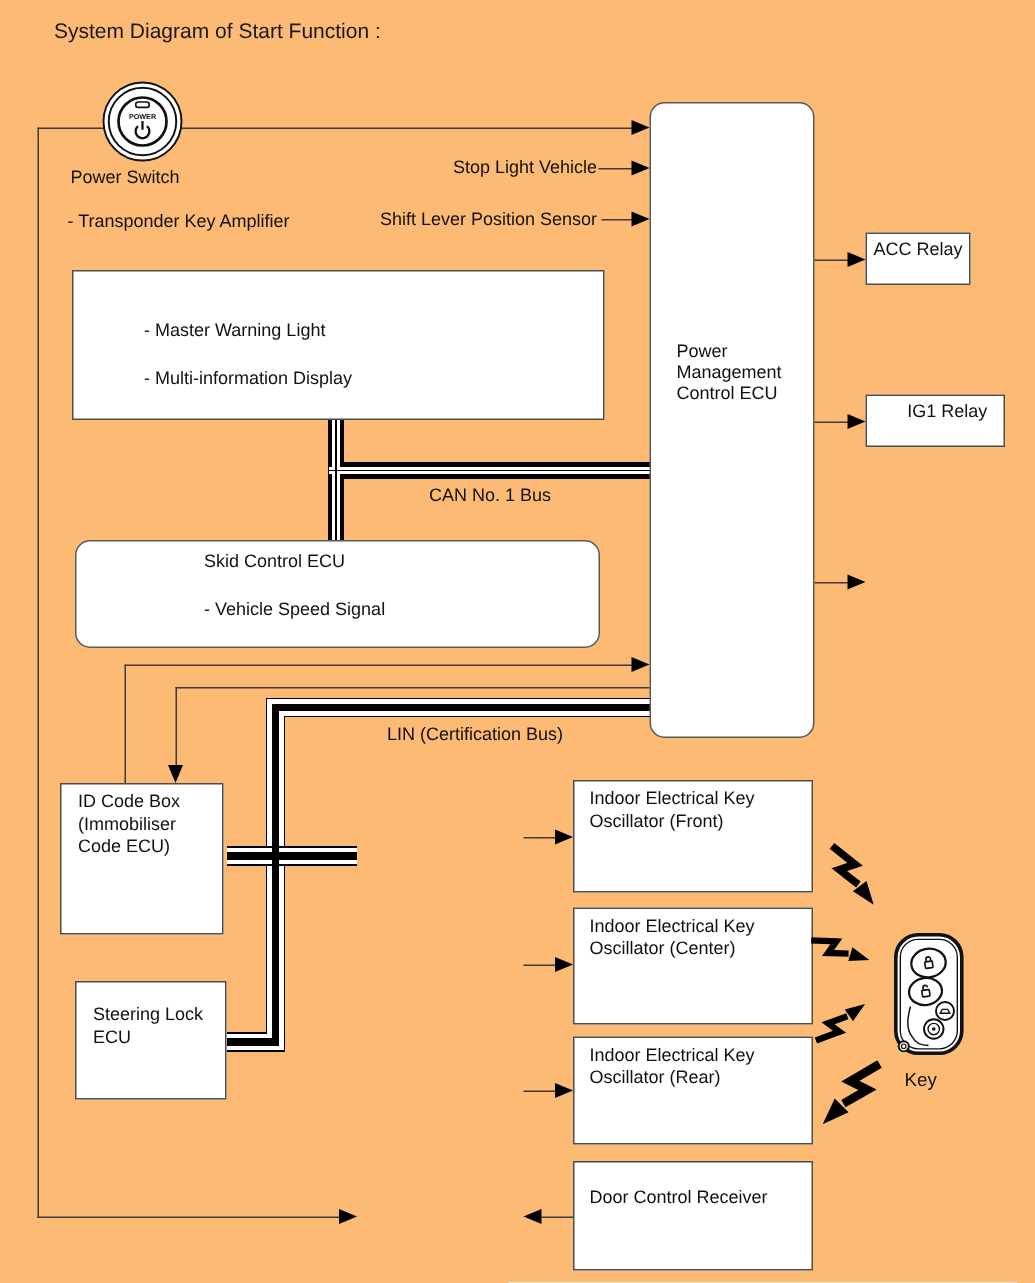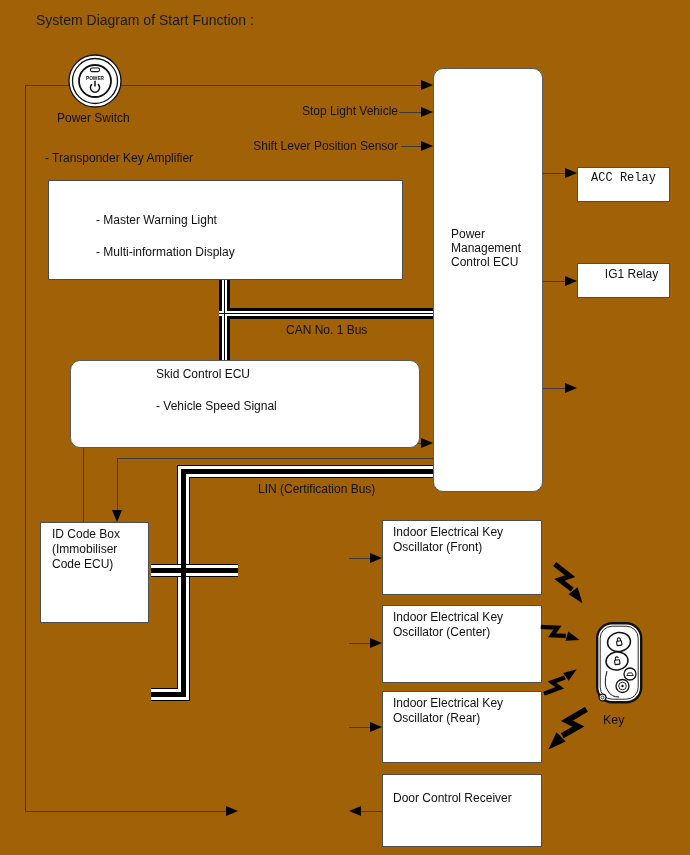--- a/index.html
+++ b/index.html
@@ -1,17 +1,17 @@
 <!DOCTYPE html>
 <html><head>
 <meta charset="utf-8">
 <style>
   html,body { margin:0; padding:0; background:#fff; }
   .canvas {
-    position:relative; width:690px; height:855px; background:#a16207;
+    position:relative; width:690px; height:855px; background:#fdba74;
     font-family:"Liberation Sans", sans-serif; color:#111; overflow:hidden;
   }
   .t { position:absolute; font-size:12px; line-height:15px; color:#111; white-space:pre-line; }
   .title { position:absolute; left:36px; top:12px; font-size:14px; color:#1a1a1a; white-space:nowrap; }
   .box  { position:absolute; border:1px solid #4d4d4d; background:#fff; box-sizing:border-box; }
   .rbox { position:absolute; border:1px solid #5a5a5a; border-radius:10px; background:#fff; box-sizing:border-box; }
   .hline { position:absolute; height:1px; background:#3b3b3b; }
   .vline { position:absolute; width:1px; background:#3b3b3b; }
   .ar { position:absolute; width:0; height:0; border-top:5px solid transparent; border-bottom:5px solid transparent; border-left:12px solid #000; }
   .al { position:absolute; width:0; height:0; border-top:5px solid transparent; border-bottom:5px solid transparent; border-right:12px solid #000; }
@@ -71,57 +71,61 @@
   <div class="ar" style="left:565px;top:276px;"></div>
   <div class="ar" style="left:565px;top:383px;"></div>
   <div class="ar" style="left:421px;top:438px;"></div>
   <div class="ad" style="left:112px;top:510px;"></div>
   <div class="ar" style="left:226px;top:806px;"></div>
   <div class="ar" style="left:370px;top:553px;"></div>
   <div class="ar" style="left:370px;top:638px;"></div>
   <div class="ar" style="left:370px;top:722px;"></div>
   <div class="al" style="left:349px;top:806px;"></div>
 
-  <div class="t" style="left:47px; top:111px;margin-left:10px;">Power Switch</div>
-  <div class="t" style="left:45px; top:140px;margin-top:11px;">- Transponder Key Amplifier</div>
+  <div class="t" style="left:47px; top:111px;">Power Switch</div>
+  <div class="t" style="left:45px; top:140px;">- Transponder Key Amplifier</div>
   <div class="t" style="right:292px; top:104px; text-align:right;">Stop Light Vehicle</div>
   <div class="t" style="right:292px; top:139px; text-align:right;">Shift Lever Position Sensor</div>
   <div class="t" style="left:286px; top:323px;">CAN No. 1 Bus</div>
   <div class="t" style="left:258px; top:482px;">LIN (Certification Bus)</div>
   <div class="t" style="left:603px; top:713px; font-size:12.5px;">Key</div>
 
   <div class="box" style="left:48px; top:180px; width:355px; height:100px;">
     <div class="t" style="left:47px; top:32px;">- Master Warning Light</div>
     <div class="t" style="left:47px; top:64px;">- Multi-information Display</div>
   </div>
 
-  <div class="rbox" style="left:50px; top:360px; width:350px; height:88px;margin-left:20px;">
+  <div class="rbox" style="left:50px; top:360px; width:350px; height:72px;">
     <div class="t" style="left:85px; top:6px;">Skid Control ECU</div>
     <div class="t" style="left:85px; top:38px;">- Vehicle Speed Signal</div>
   </div>
 
   <div class="rbox" style="left:433px; top:68px; width:110px; height:424px;">
     <div class="t" style="left:17px; top:158px; line-height:14px;">Power
 Management
 Control ECU</div>
   </div>
 
-  <div class="box" style="left:577px; top:167px; width:93px; height:35px;font-family:Liberation Mono, monospace;">
+  <div class="box" style="left:577px; top:155px; width:70px; height:35px;">
     <div class="rtext">ACC Relay</div>
   </div>
   <div class="box" style="left:577px; top:263px; width:93px; height:35px;padding-left:16px;">
     <div class="rtext">IG1 Relay</div>
   </div>
 
   <div class="box" style="left:40px; top:522px; width:109px; height:101px;">
     <div class="t" style="left:11px; top:4px;">ID Code Box
 (Immobiliser
 Code ECU)</div>
   </div>
 
+  <div class="box" style="left:50px; top:654px; width:101px; height:79px;">
+    <div class="t" style="left:11px; top:14px;">Steering Lock
+ECU</div>
+  </div>
 
 
   <div class="box" style="left:382px; top:520px; width:160px; height:75px;">
     <div class="t" style="left:10px; top:4px;">Indoor Electrical Key
 Oscillator (Front)</div>
   </div>
   <div class="box" style="left:382px; top:605px; width:160px; height:78px;">
     <div class="t" style="left:10px; top:4px;">Indoor Electrical Key
 Oscillator (Center)</div>
   </div>

